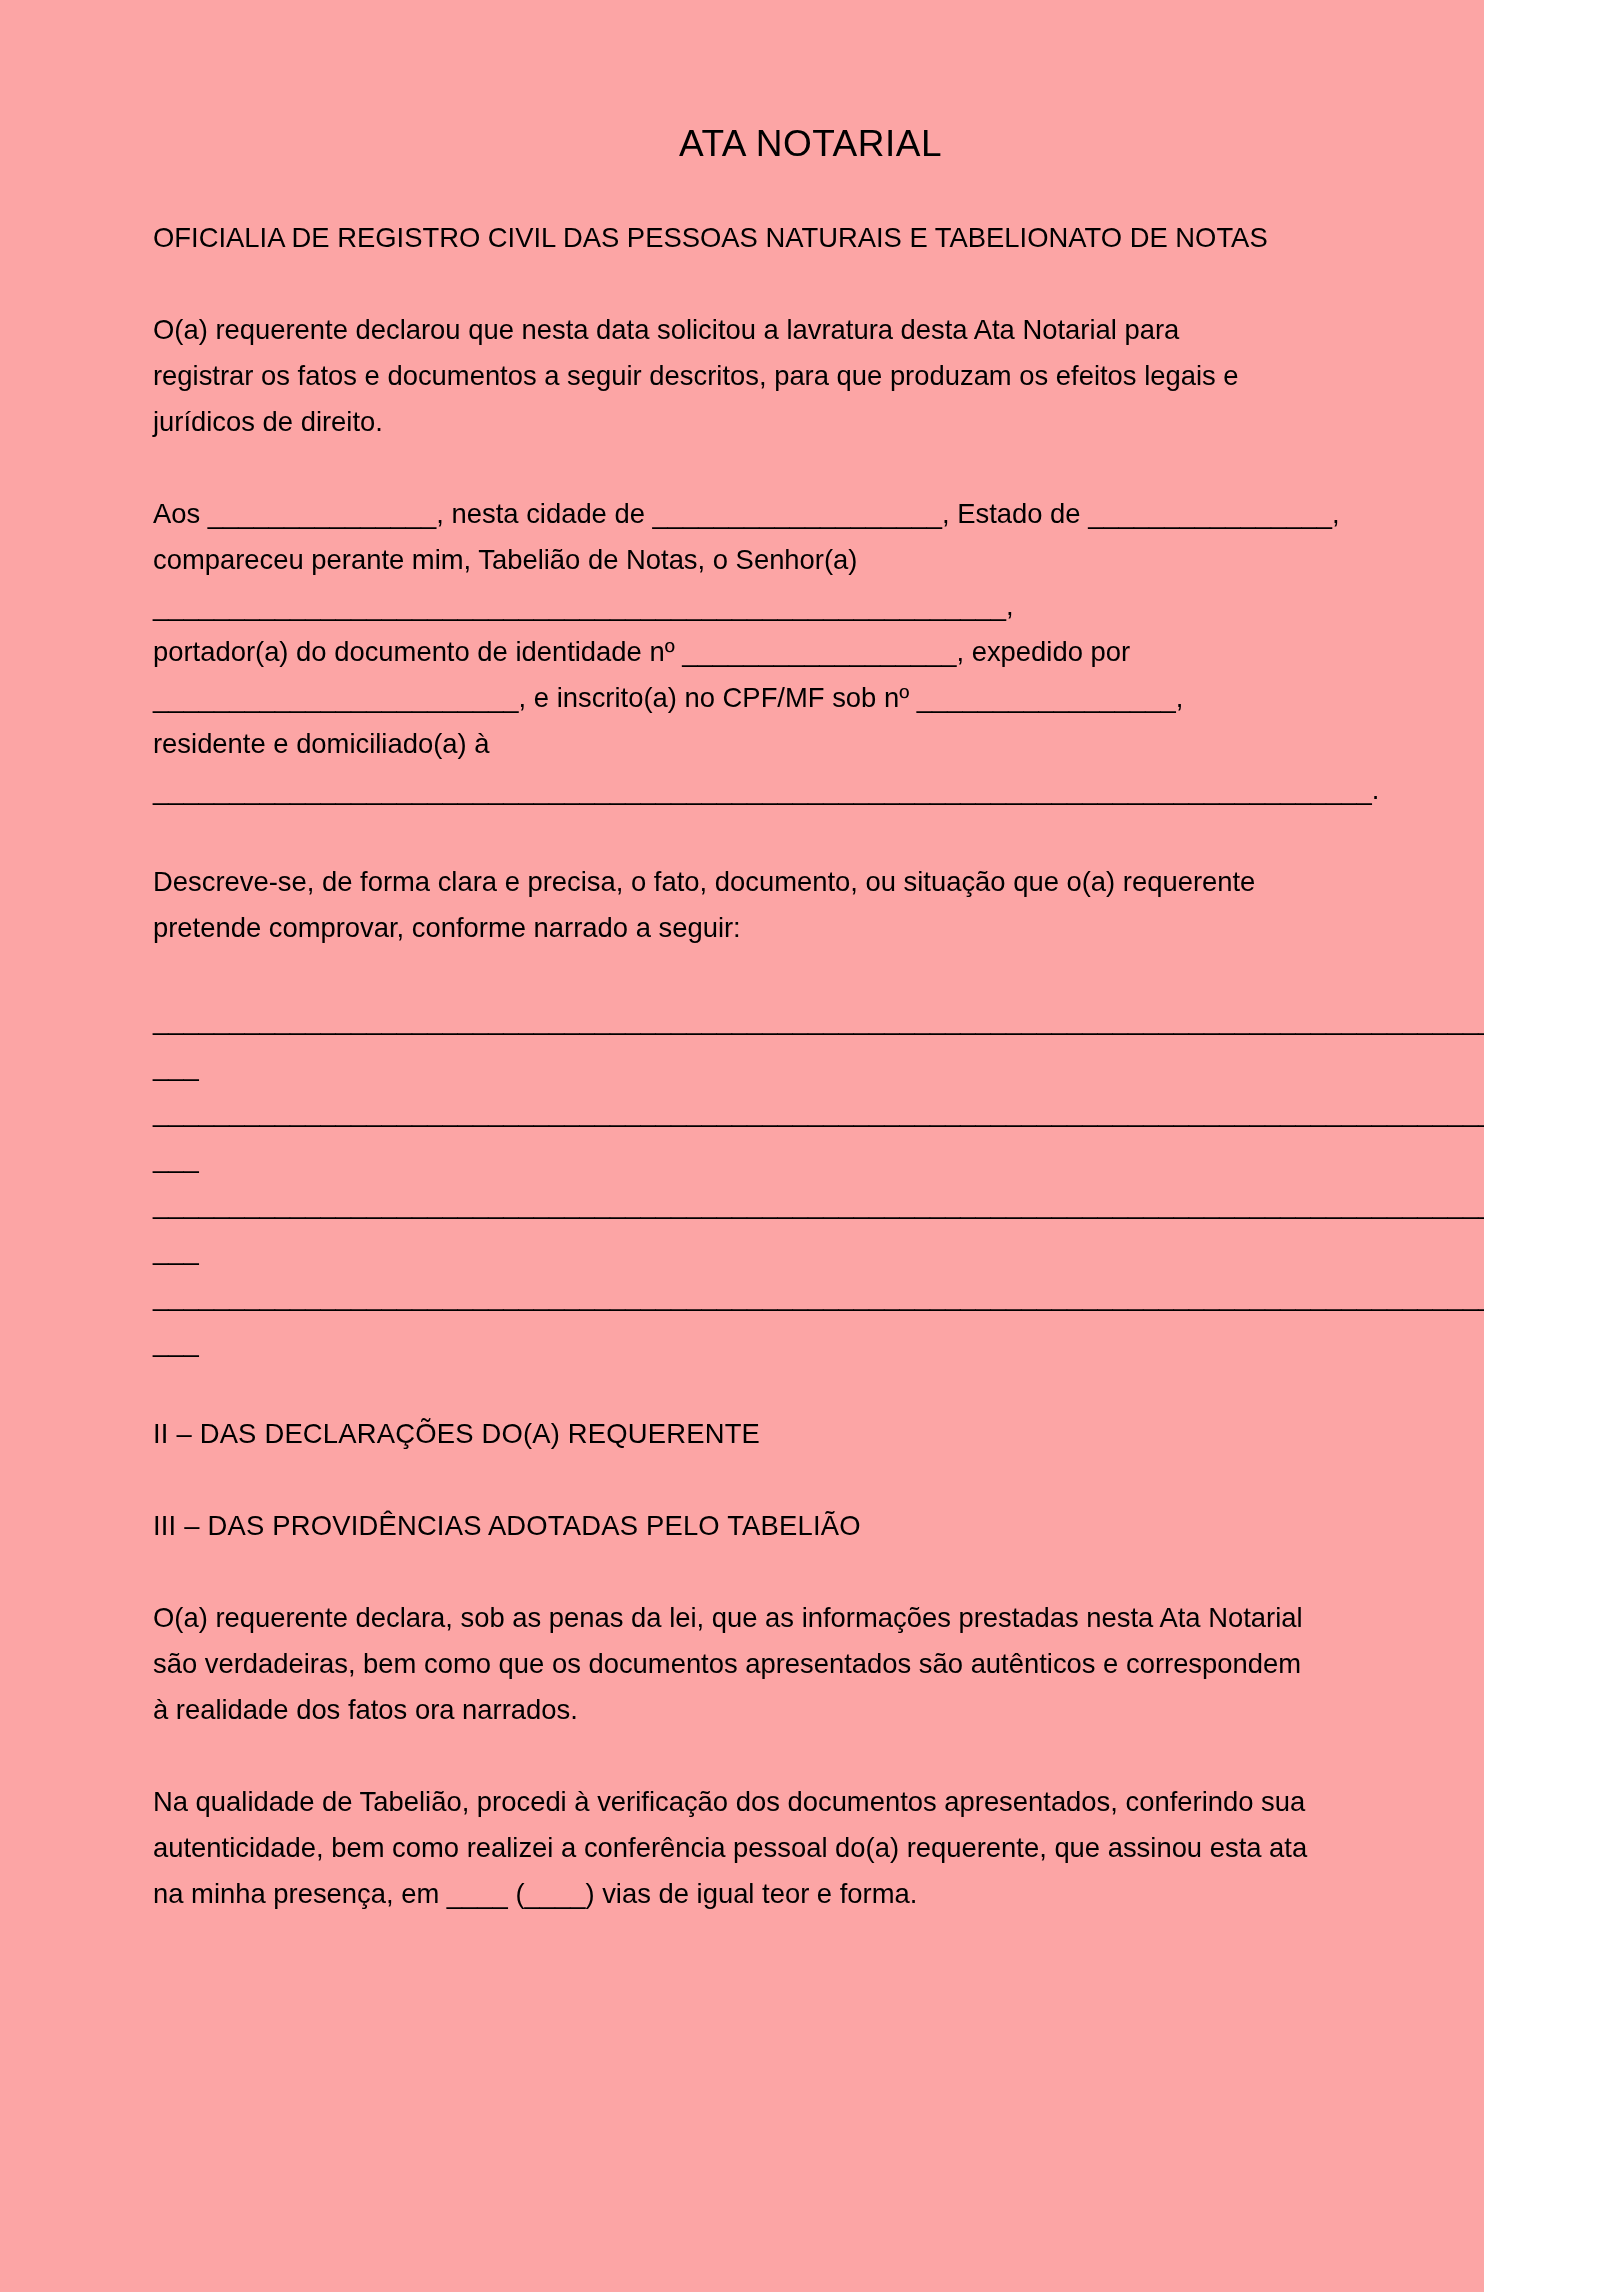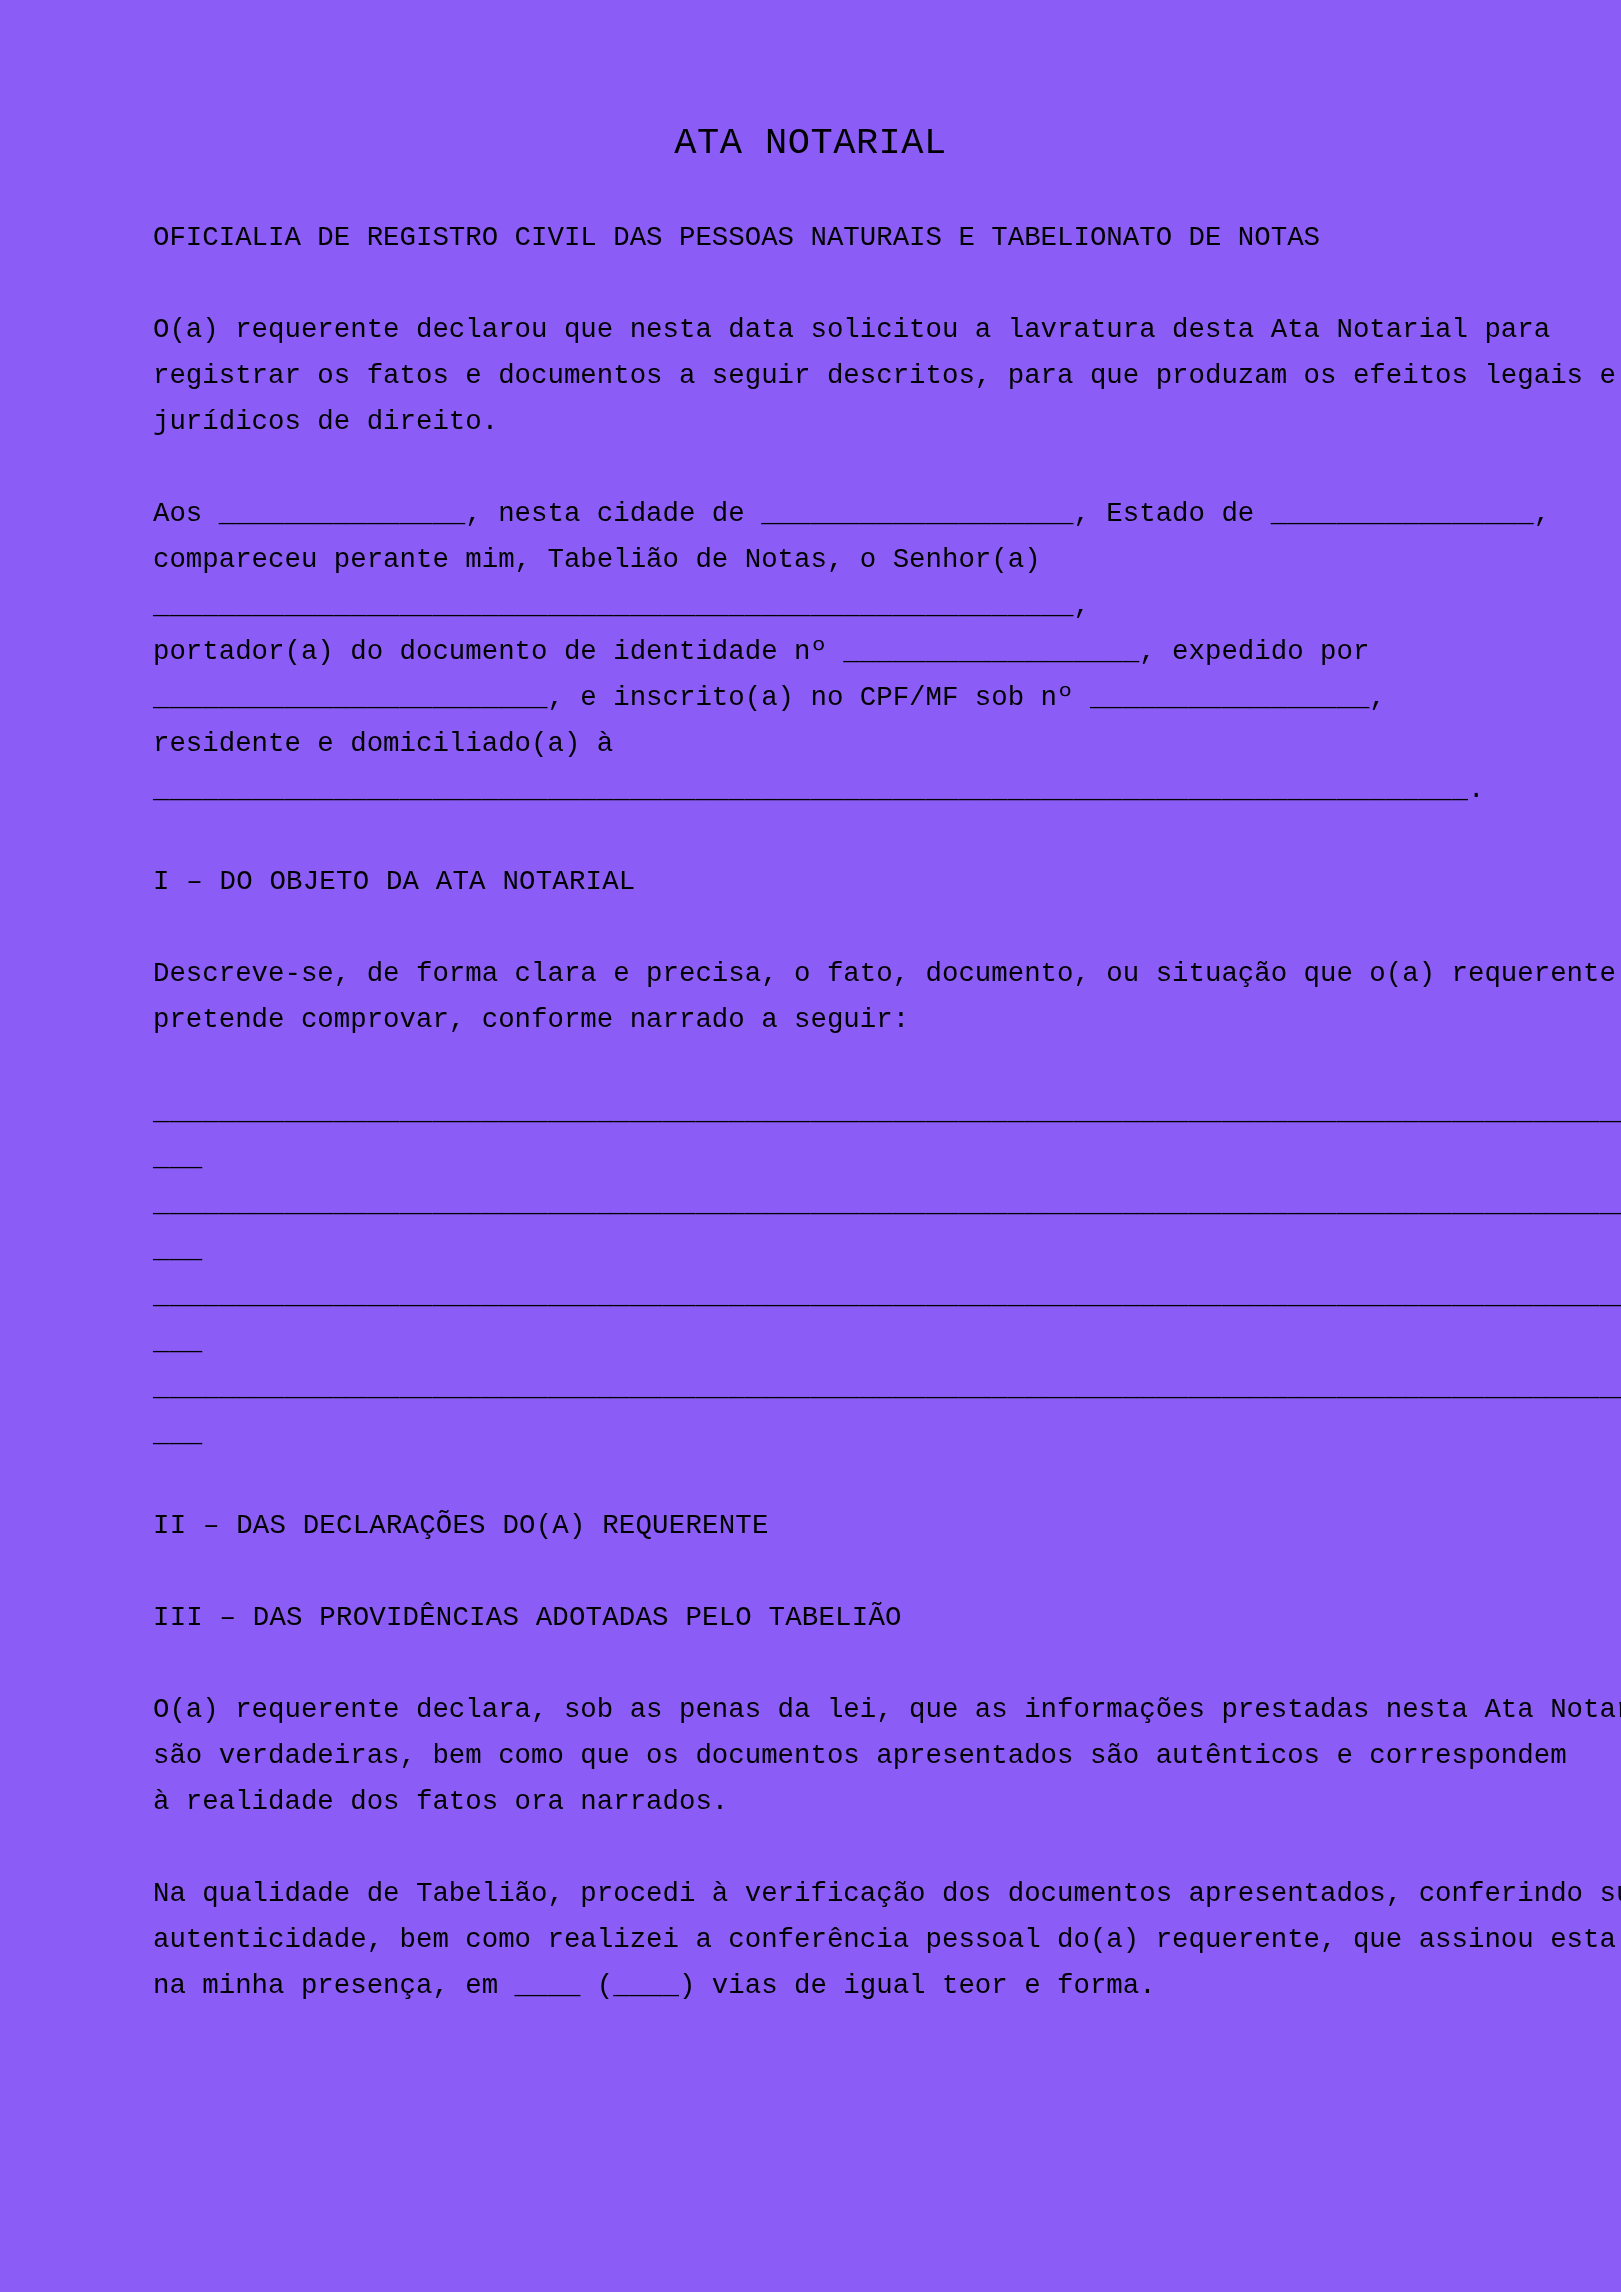--- a/index.html
+++ b/index.html
@@ -2,25 +2,25 @@
 <html><head>
 <meta charset="utf-8">
 <style>
   html, body {
     margin: 0;
     padding: 0;
     background: #ffffff;
   }
   .page {
     position: relative;
-    width: 1621px;
+    width: 1484px;
     height: 2293px;
-    background: #8b5cf6;
+    background: #fca5a5;
     overflow: hidden;
-    font-family: Liberation Mono, monospace;
+    font-family: Liberation Sans, sans-serif;
     color: #000000;
   }
   .content {
     position: absolute;
     left: 153px;
     top: 118px;
     width: 1468px;
     font-size: 27.4px;
     line-height: 46px;
   }
@@ -54,21 +54,20 @@
 jurídicos de direito.</div>
 
     <div class="block">Aos _______________, nesta cidade de ___________________, Estado de ________________,
 compareceu perante mim, Tabelião de Notas, o Senhor(a)
 ________________________________________________________,
 portador(a) do documento de identidade nº __________________, expedido por
 ________________________, e inscrito(a) no CPF/MF sob nº _________________,
 residente e domiciliado(a) à
 ________________________________________________________________________________.</div>
 
-    <div class="block heading">I – DO OBJETO DA ATA NOTARIAL</div>
 
     <div class="block">Descreve-se, de forma clara e precisa, o fato, documento, ou situação que o(a) requerente
 pretende comprovar, conforme narrado a seguir:</div>
 
     <div class="block">_______________________________________________________________________________________________
 ___
 _______________________________________________________________________________________________
 ___
 _______________________________________________________________________________________________
 ___

